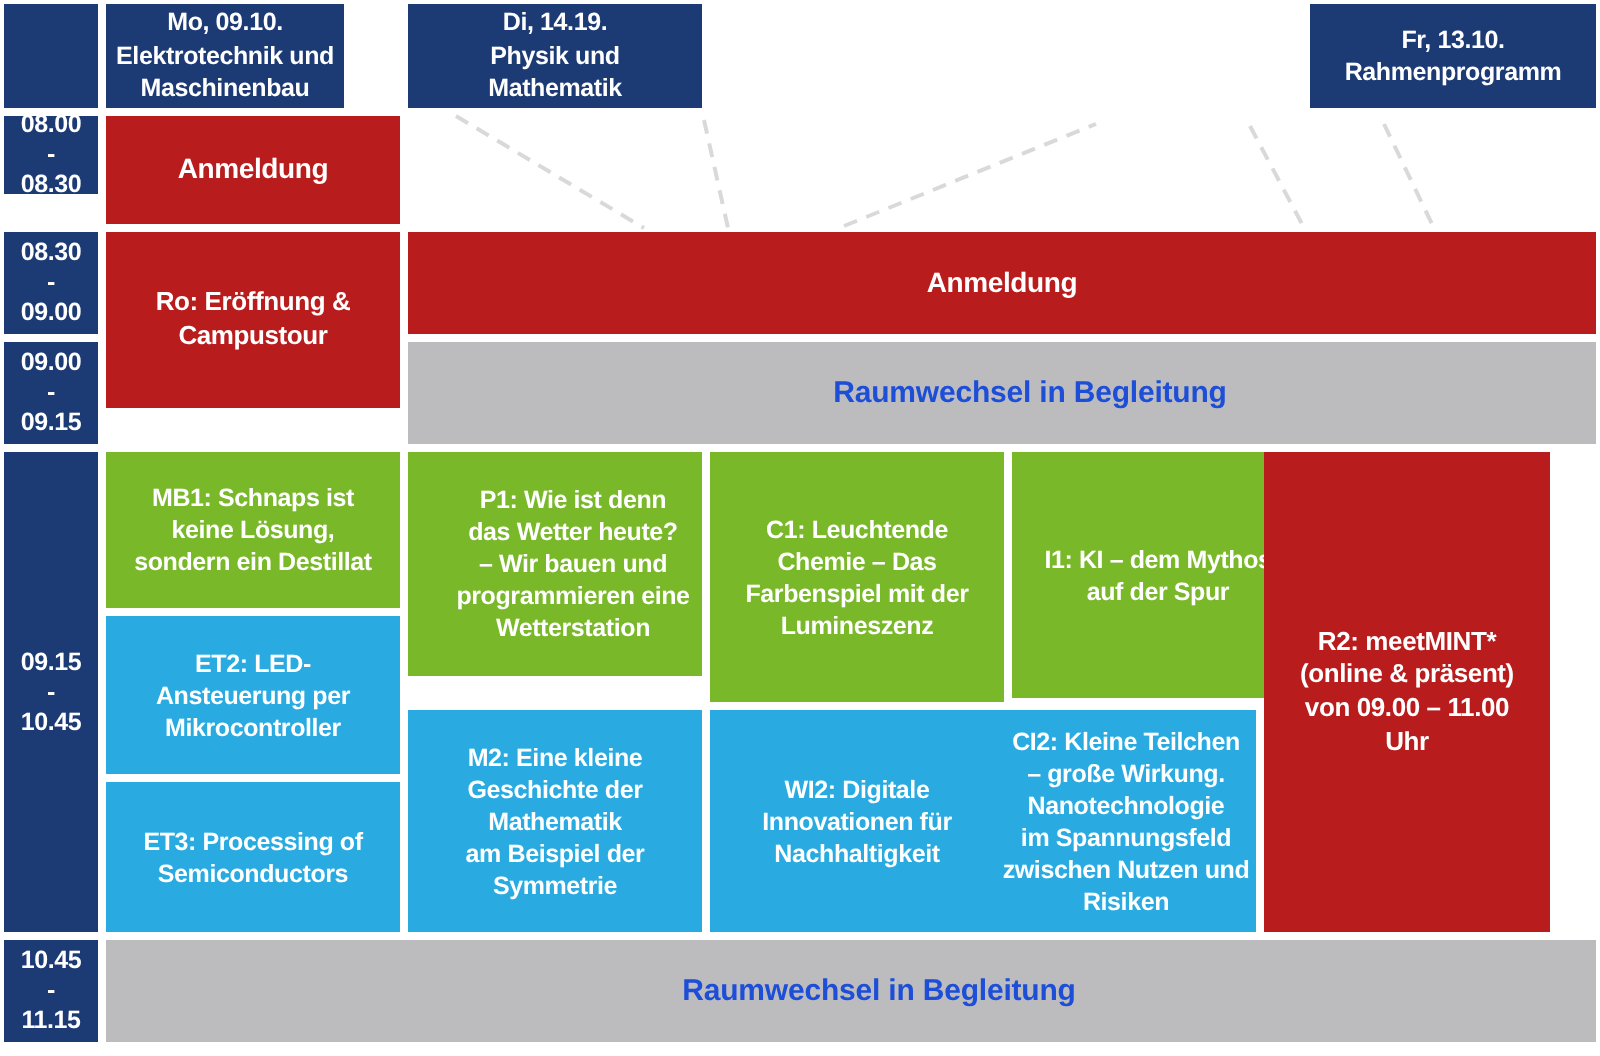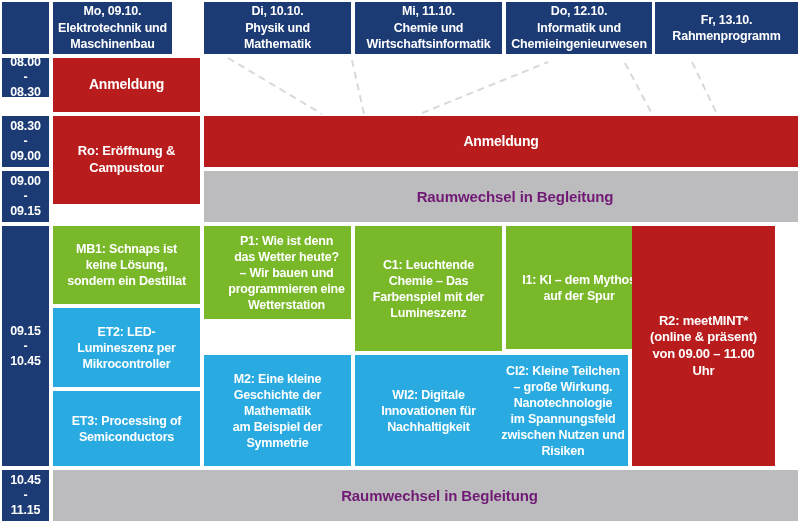--- a/index.html
+++ b/index.html
@@ -21,21 +21,21 @@
     font-weight: bold;
     white-space: pre-line;
     box-sizing: border-box;
     color: #ffffff;
     letter-spacing: -0.2px;
   }
   .navy   { background: #1c3a74; }
   .orange { background: #b91c1c; }
   .green  { background: #79b829; }
   .cyan   { background: #29abe2; }
-  .gray   { background: #bcbcbe; color: #701a75; padding-left: 28px; }
+  .gray   { background: #bcbcbe; color: #1d4ed8; padding-left: 28px; }
   .header-cell { font-size: 12.5px; line-height: 1.32; padding: 2px 3px; }
   .time-cell   { font-size: 12.5px; line-height: 1.2;  padding: 2px 1px; }
   .event-cell  { font-size: 12.5px; line-height: 1.28; padding: 2px 2px; }
   .band-label  { font-size: 15px; letter-spacing: -0.1px; }
   .anmeld      { font-size: 14px; }
 </style>
 </head>
 <body>
 
 <div class="stage">
@@ -47,29 +47,23 @@
       <path d="M422 113 L548 62"></path>
       <path d="M625 63 L651 112"></path>
       <path d="M692 62 L716 112"></path>
     </g>
   </svg>
 
   <div class="cell navy header-cell" style="left:2px; top:2px; width:47px; height:52px;"></div>
   <div class="cell navy header-cell" style="left:53px; top:2px; width:119px; height:52px;">Mo, 09.10.
 Elektrotechnik und
 Maschinenbau</div>
-  <div class="cell navy header-cell" style="left:204px; top:2px; width:147px; height:52px;">Di, 10.10.
+  <div class="cell navy header-cell" style="left:204px; top:2px; width:147px; height:52px;">Di, 14.19.
 Physik und
 Mathematik</div>
-  <div class="cell navy header-cell" style="left:355px; top:2px; width:147px; height:52px;">Mi, 11.10.
-Chemie und
-Wirtschaftsinformatik</div>
-  <div class="cell navy header-cell" style="left:506px; top:2px; width:146px; height:52px;">Do, 12.10.
-Informatik und
-Chemieingenieurwesen</div>
   <div class="cell navy header-cell" style="left:655px; top:2px; width:143px; height:52px;">Fr, 13.10.
 Rahmenprogramm</div>
 
   <div class="cell navy time-cell" style="left:2px; top:58px; width:47px; height:39px;">08.00
 -
 08.30</div>
   <div class="cell navy time-cell" style="left:2px; top:116px; width:47px; height:51px;">08.30
 -
 09.00</div>
   <div class="cell navy time-cell" style="left:2px; top:171px; width:47px; height:51px;">09.00
@@ -86,26 +80,26 @@
 
   <div class="cell orange event-cell anmeld" style="left:53px; top:116px; width:147px; height:88px; font-size:13px;">Ro: Eröffnung &amp;
 Campustour</div>
   <div class="cell orange event-cell anmeld" style="left:204px; top:116px; width:594px; height:51px;">Anmeldung</div>
   <div class="cell gray band-label" style="left:204px; top:171px; width:594px; height:51px;">Raumwechsel in Begleitung</div>
 
   <div class="cell green event-cell" style="left:53px; top:226px; width:147px; height:78px;">MB1: Schnaps ist
 keine Lösung,
 sondern ein Destillat</div>
   <div class="cell cyan event-cell" style="left:53px; top:308px; width:147px; height:79px;">ET2: LED-
-Lumineszenz per
+Ansteuerung per
 Mikrocontroller</div>
   <div class="cell cyan event-cell" style="left:53px; top:391px; width:147px; height:75px;">ET3: Processing of
 Semiconductors</div>
 
-  <div class="cell green event-cell" style="left:204px; top:226px; width:147px; height:93px;padding-left:20px;">P1: Wie ist denn
+  <div class="cell green event-cell" style="left:204px; top:226px; width:147px; height:112px;padding-left:20px;">P1: Wie ist denn
 das Wetter heute?
 – Wir bauen und
 programmieren eine
 Wetterstation</div>
   <div class="cell cyan event-cell" style="left:204px; top:355px; width:147px; height:111px;">M2: Eine kleine
 Geschichte der
 Mathematik
 am Beispiel der
 Symmetrie</div>
 

